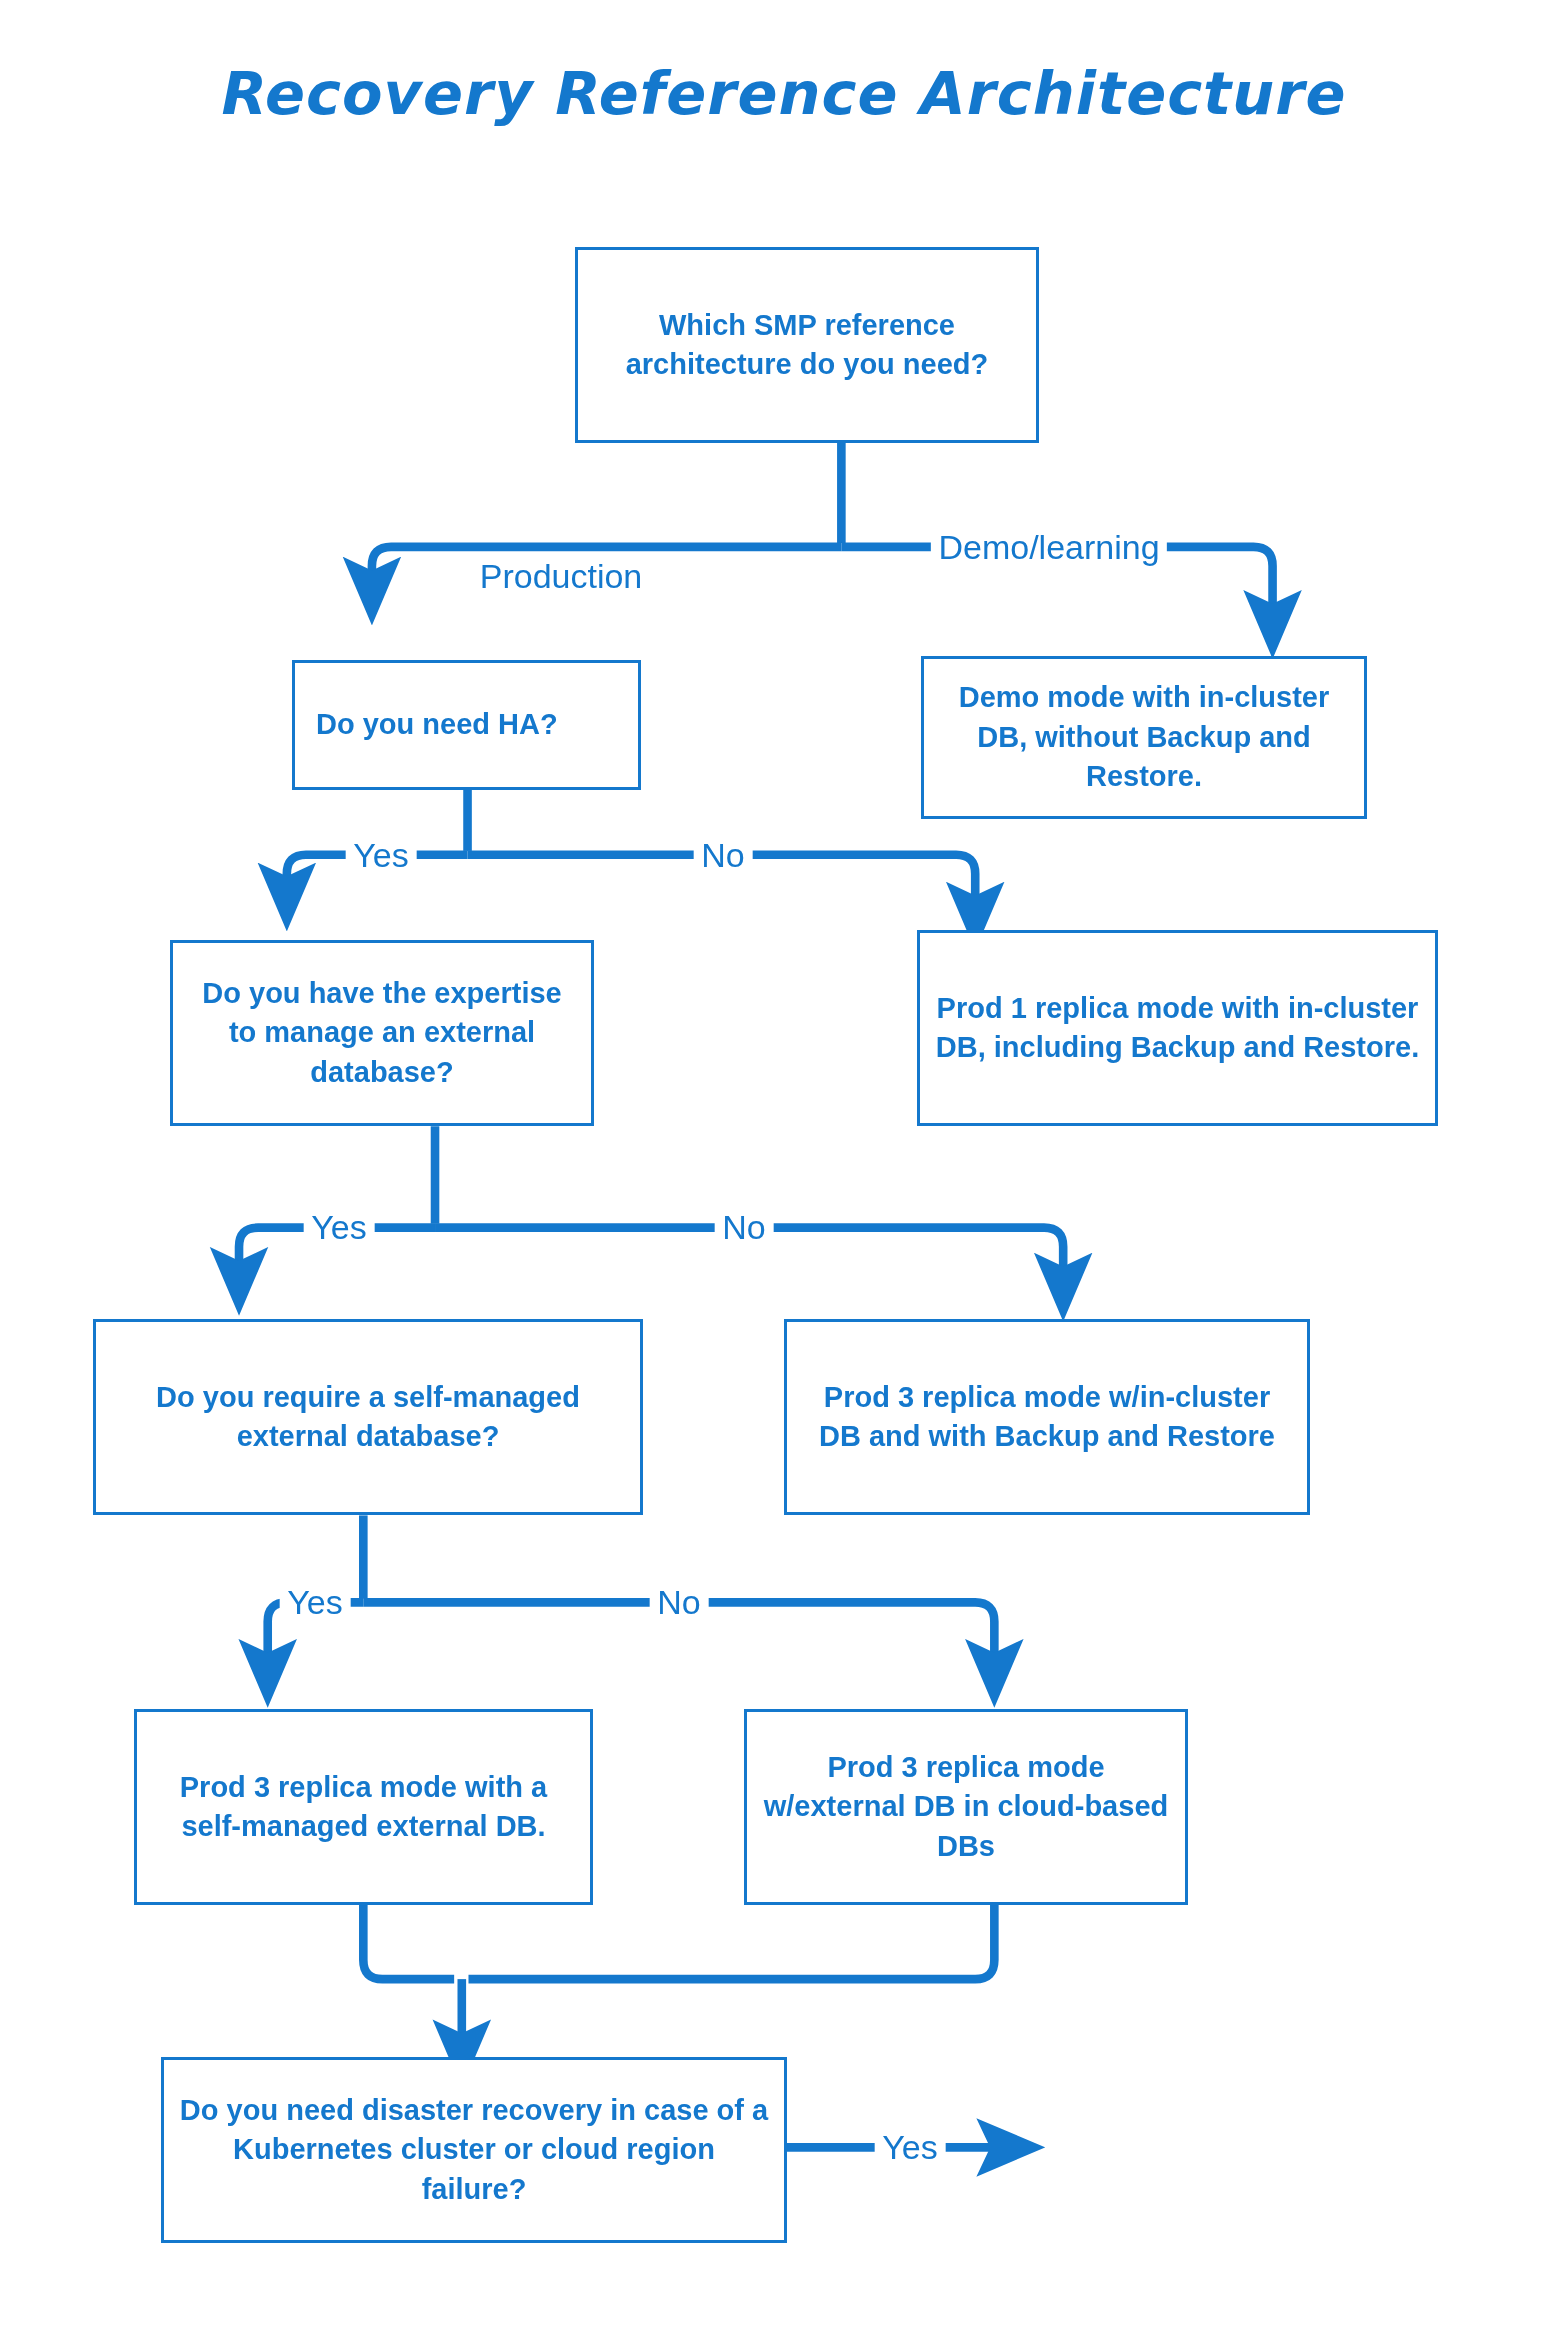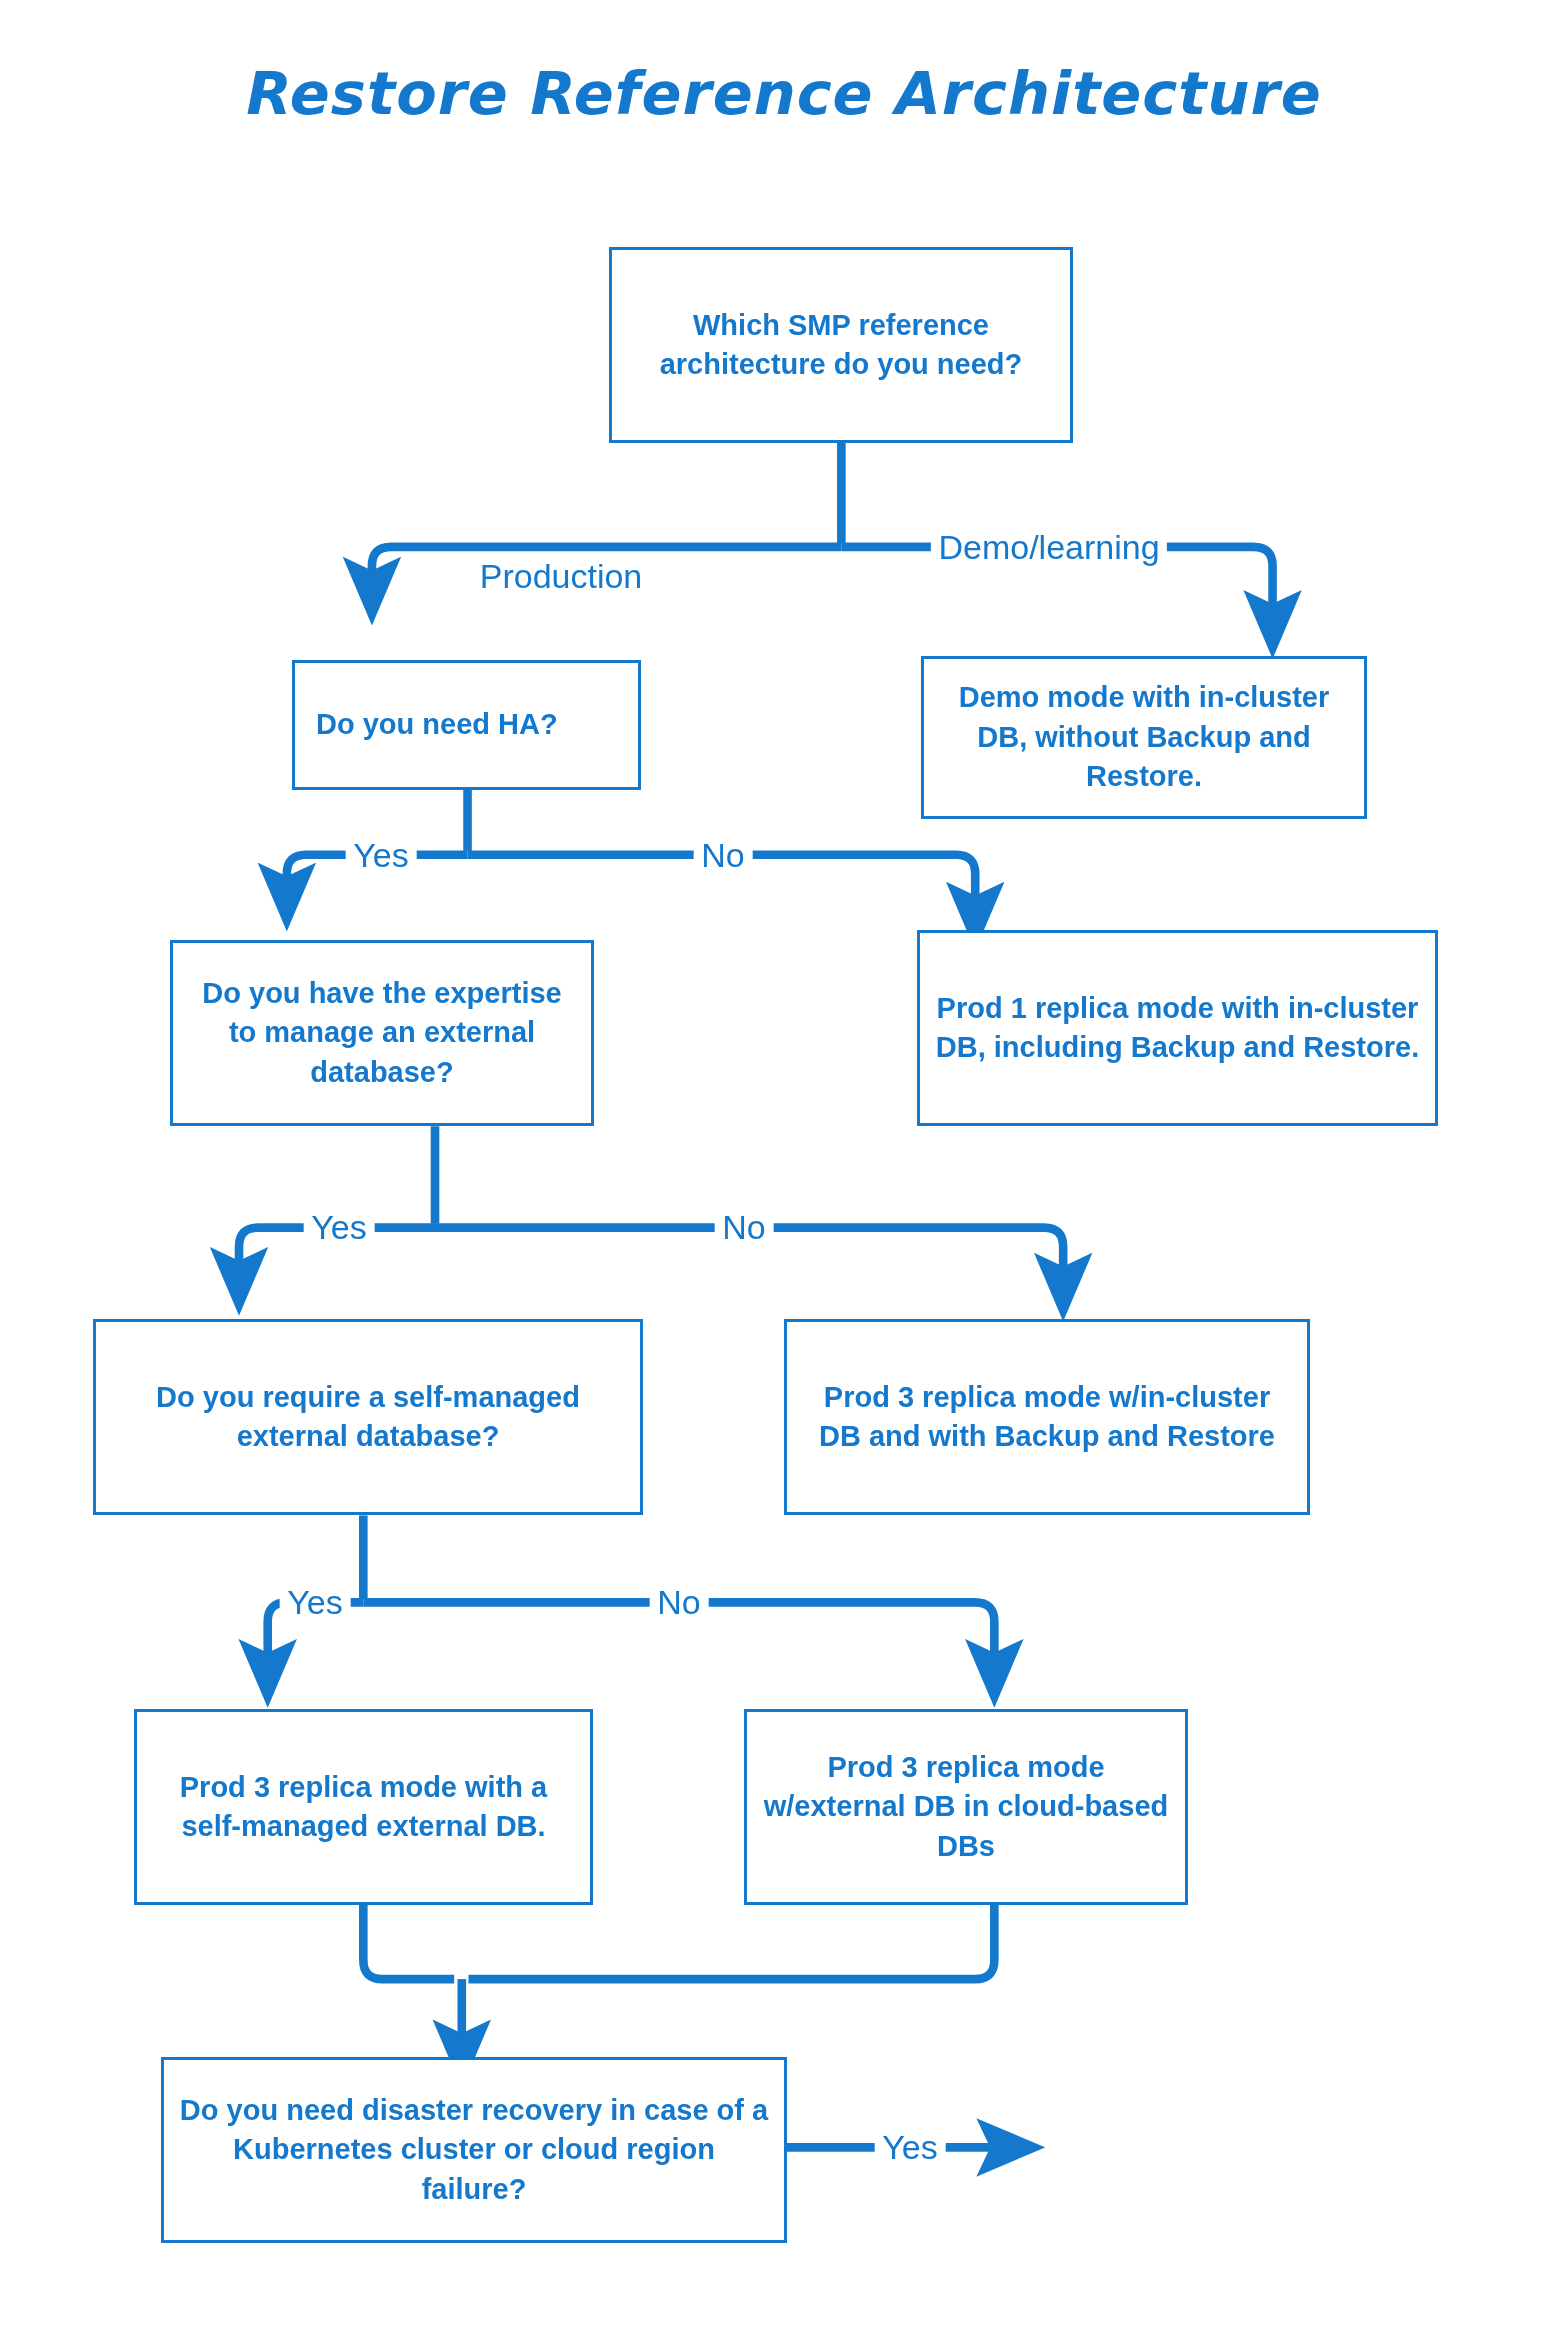--- a/index.html
+++ b/index.html
@@ -111,23 +111,23 @@
       <path d="M380,1676 L1020,1676 Q1040,1676 1040,1696 L1040,1752" marker-end="url(#arrow)"></path>
 
       <path d="M380,1990 L380,2050 Q380,2070 400,2070 L475,2070"></path>
       <path d="M1040,1990 L1040,2050 Q1040,2070 1020,2070 L490,2070"></path>
       <path d="M483,2070 L483,2150" marker-end="url(#arrow)"></path>
 
       <path d="M822,2246 L1059,2246" marker-end="url(#arrow)"></path>
     </g>
   </svg>
 
-  <div class="diagram-title">Restore Reference Architecture</div>
+  <div class="diagram-title">Recovery Reference Architecture</div>
 
-  <div class="node" style="left:609px; top:247px; width:464px; height:196px;">
+  <div class="node" style="left:575px; top:247px; width:464px; height:196px;">
     <span class="node-text">Which SMP reference architecture do you need?</span>
   </div>
 
   <div class="node" style="left:921px; top:656px; width:446px; height:163px;">
     <span class="node-text">Demo mode with in-cluster DB, without Backup and Restore.</span>
   </div>
 
   <div class="node align-left" style="left:292px; top:660px; width:349px; height:130px;">
     <span class="node-text">Do you need HA?</span>
   </div>

